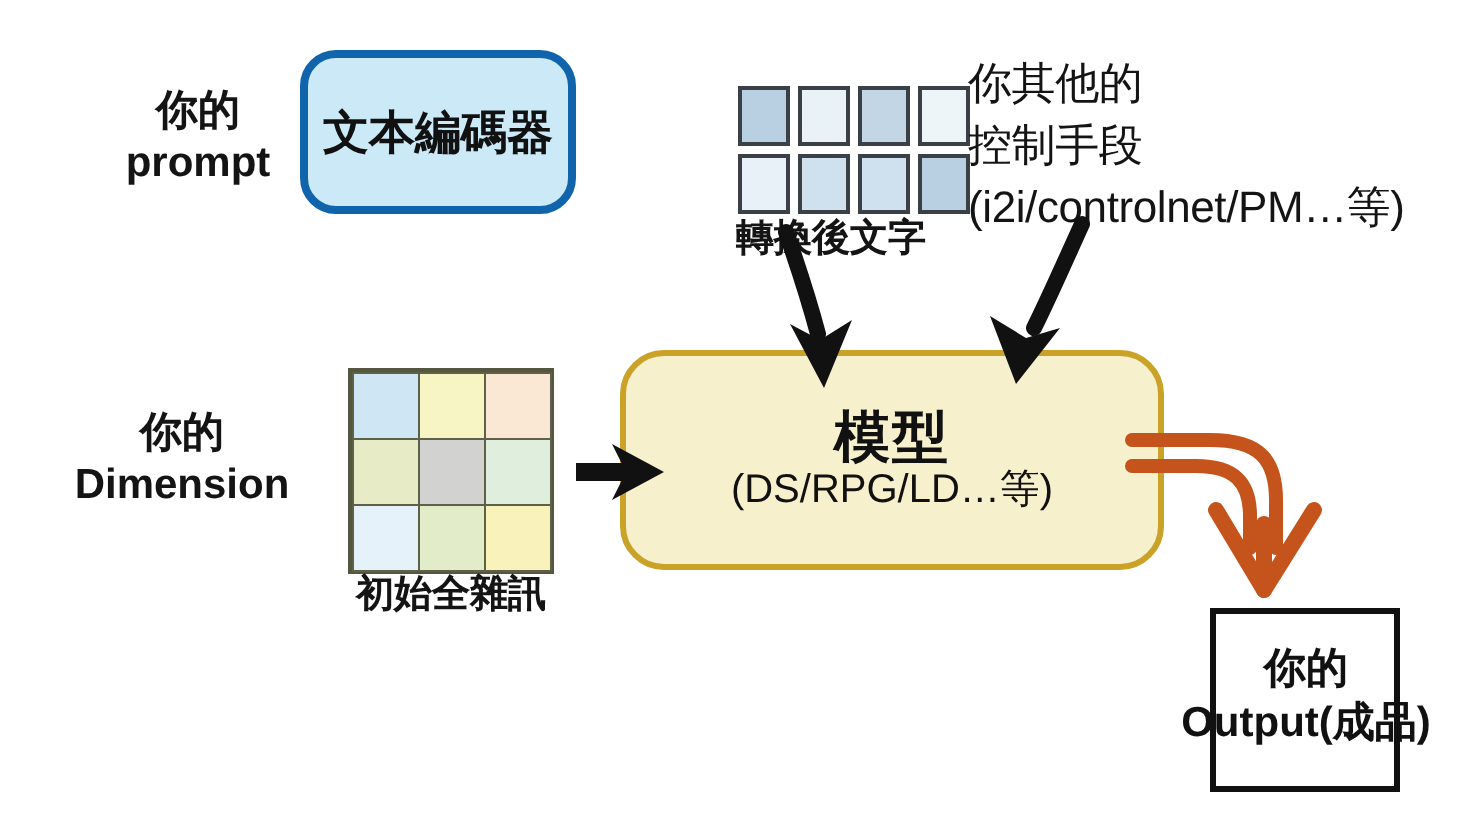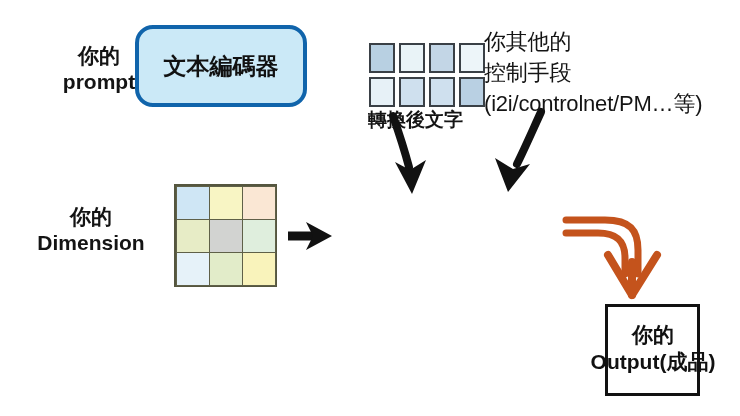--- a/index.html
+++ b/index.html
@@ -37,22 +37,22 @@
   }
   #dimension-label {
     left: 16px; top: 192px;
     width: 150px;
     font-size: 21px;
     text-align: center;
   }
 
   
   #text-encoder-box {
-    left: 135px; top: 13px;
-    width: 172px; height: 82px;
+    left: 150px; top: 13px;
+    width: 138px; height: 82px;
     background: #cbe9f7;
     border: 4px solid #1064ab;
     border-radius: 18px;
     box-sizing: border-box;
     display: flex;
     align-items: center;
     justify-content: center;
   }
   #text-encoder-box .bx-text {
     font-size: 23px;
@@ -214,21 +214,26 @@
       <div class="cell" style="background: rgb(248, 245, 196);"></div>
       <div class="cell" style="background: rgb(250, 231, 212);"></div>
       <div class="cell" style="background: rgb(231, 236, 198);"></div>
       <div class="cell" style="background: rgb(210, 211, 209);"></div>
       <div class="cell" style="background: rgb(223, 238, 221);"></div>
       <div class="cell" style="background: rgb(230, 242, 249);"></div>
       <div class="cell" style="background: rgb(226, 236, 201);"></div>
       <div class="cell" style="background: rgb(249, 243, 187);"></div>
     </div>
 
-
+  <div class="label-block" id="noise-caption">初始全雜訊</div>
+
+  <div class="abs" id="model-box">
+    <div id="model-title">模型</div>
+    <div id="model-sub">(DS/RPG/LD…等)</div>
+  </div>
 
   <div class="abs" id="output-box"></div>
   <div class="abs label-block" id="output-text">你的
 Output(成品)</div>
 
 
   <svg class="abs" id="arrow-layer" viewBox="0 0 740 416">
 
     <g>
       <path d="M288,224 L318,224" stroke="#111111" stroke-width="9" stroke-linecap="butt" fill="none"></path>

